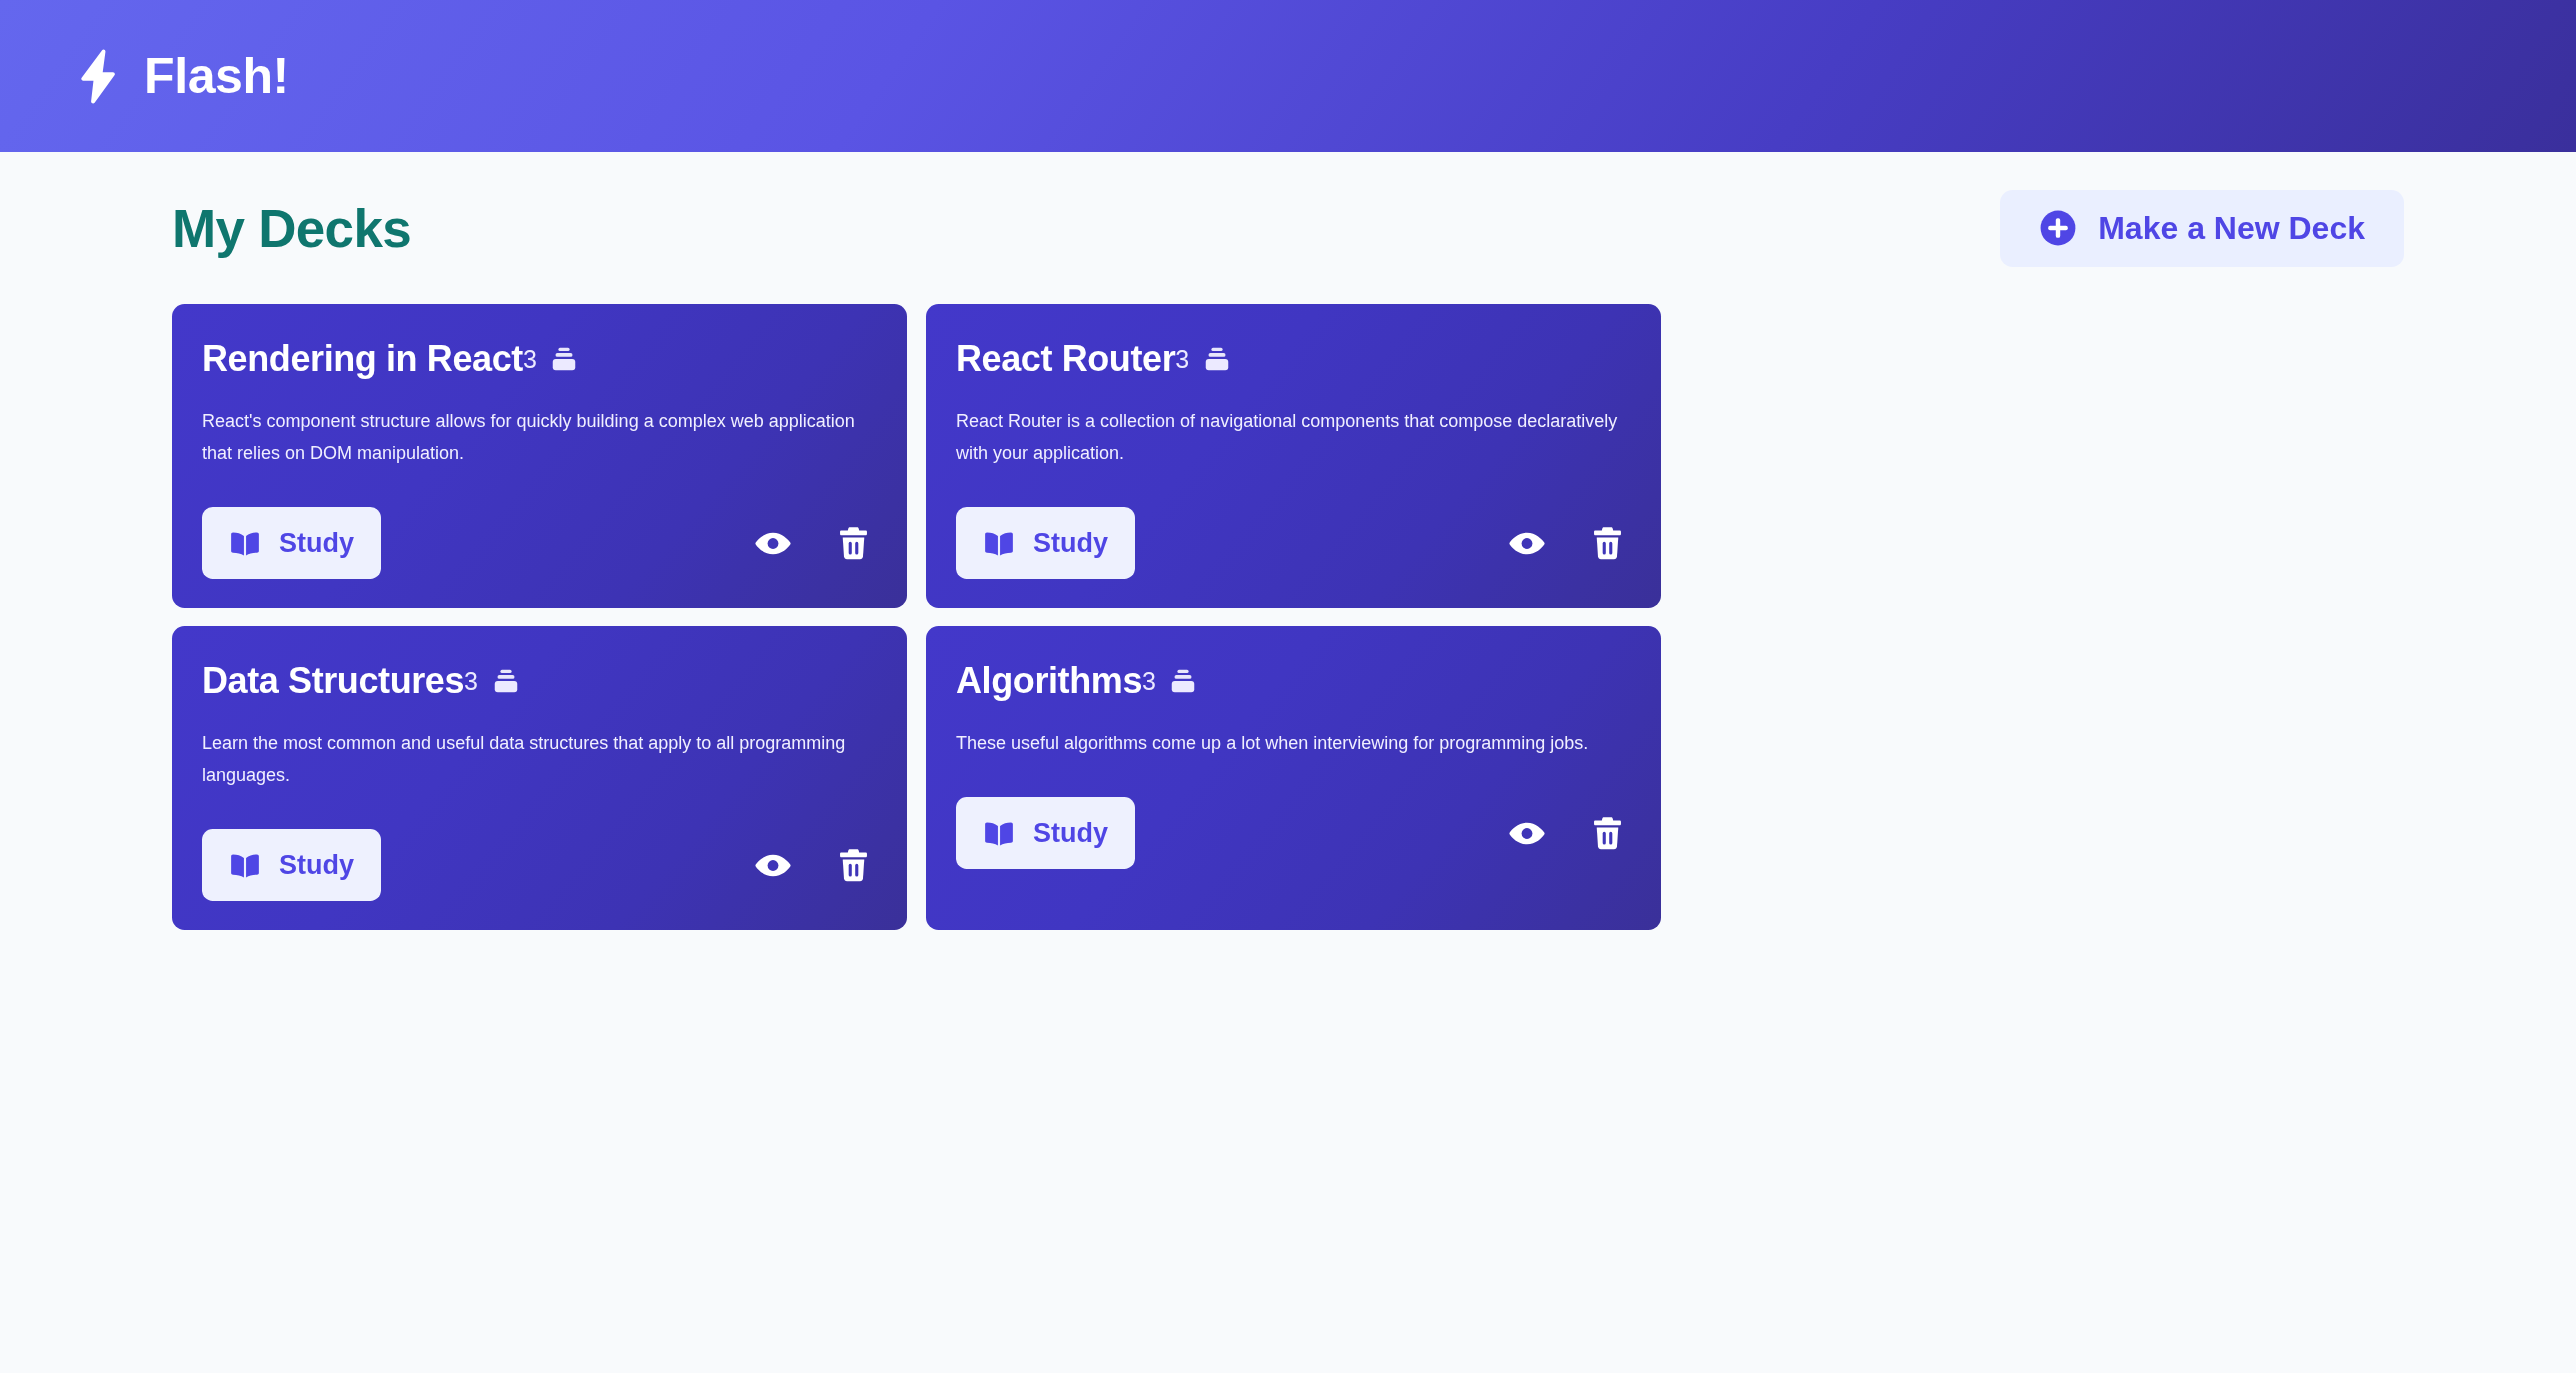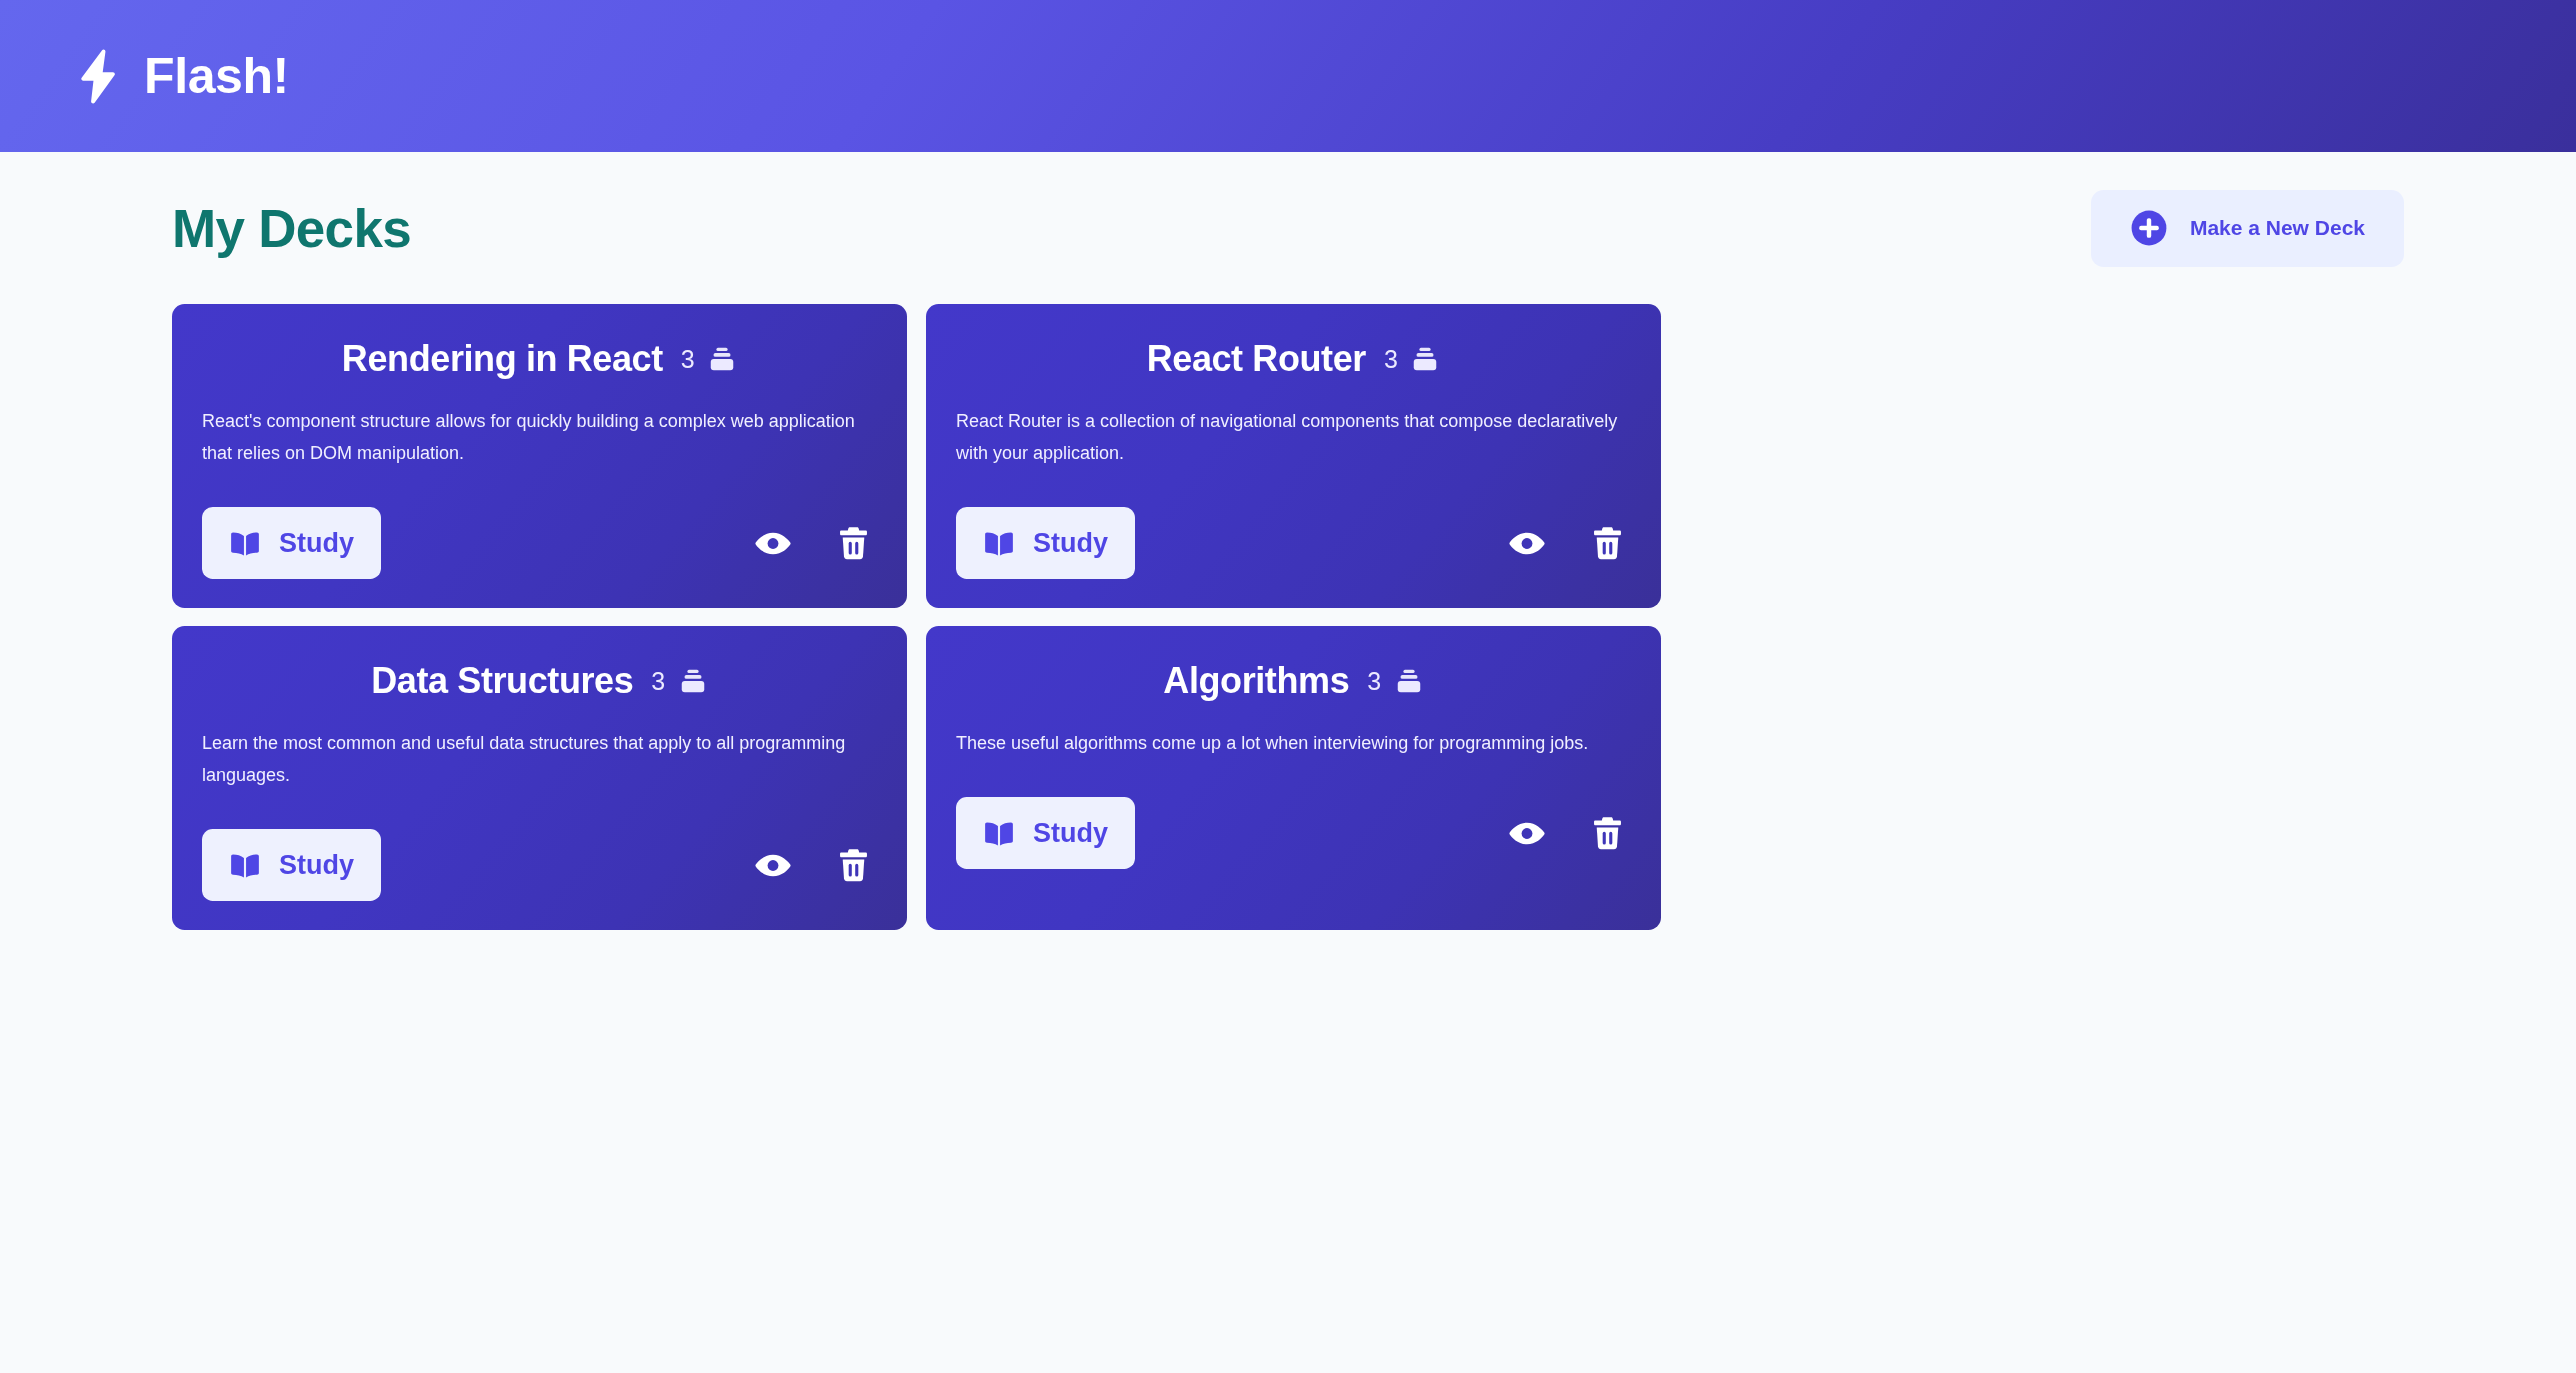--- a/index.html
+++ b/index.html
@@ -59,21 +59,21 @@
     border-radius: 12.5px;
     height: 77px;
     padding: 0 39px;
     display: flex;
     align-items: center;
     gap: 21.5px;
     cursor: pointer;
     font-family: inherit;
   }
   .new-deck-btn .label {
-    font-size: 21px;
+    font-size: 32px;
     font-weight: bold;
     color: #4f46e5;
     white-space: nowrap;
   }
   .plus-circle { width: 38px; height: 38px; display: block; }
 
   
   .deck-grid {
     display: flex;
     flex-wrap: wrap;
@@ -87,22 +87,21 @@
     background: linear-gradient(130deg, #4338ca 0%, #4036c2 40%, #3d33b4 70%, #3a3099 100%);
     padding: 34px 30px 29px 30px;
     display: flex;
     flex-direction: column;
     color: #ffffff;
   }
 
   .deck-card-head {
     display: flex;
     align-items: center;
-    justify-content: center;
-    gap: 18px;
+    justify-content: flex-start;
   }
   .deck-name {
     font-size: 36px;
     font-weight: bold;
     letter-spacing: -0.4px;
     color: #ffffff;
   }
   .deck-count-wrap {
     display: flex;
     align-items: center;

